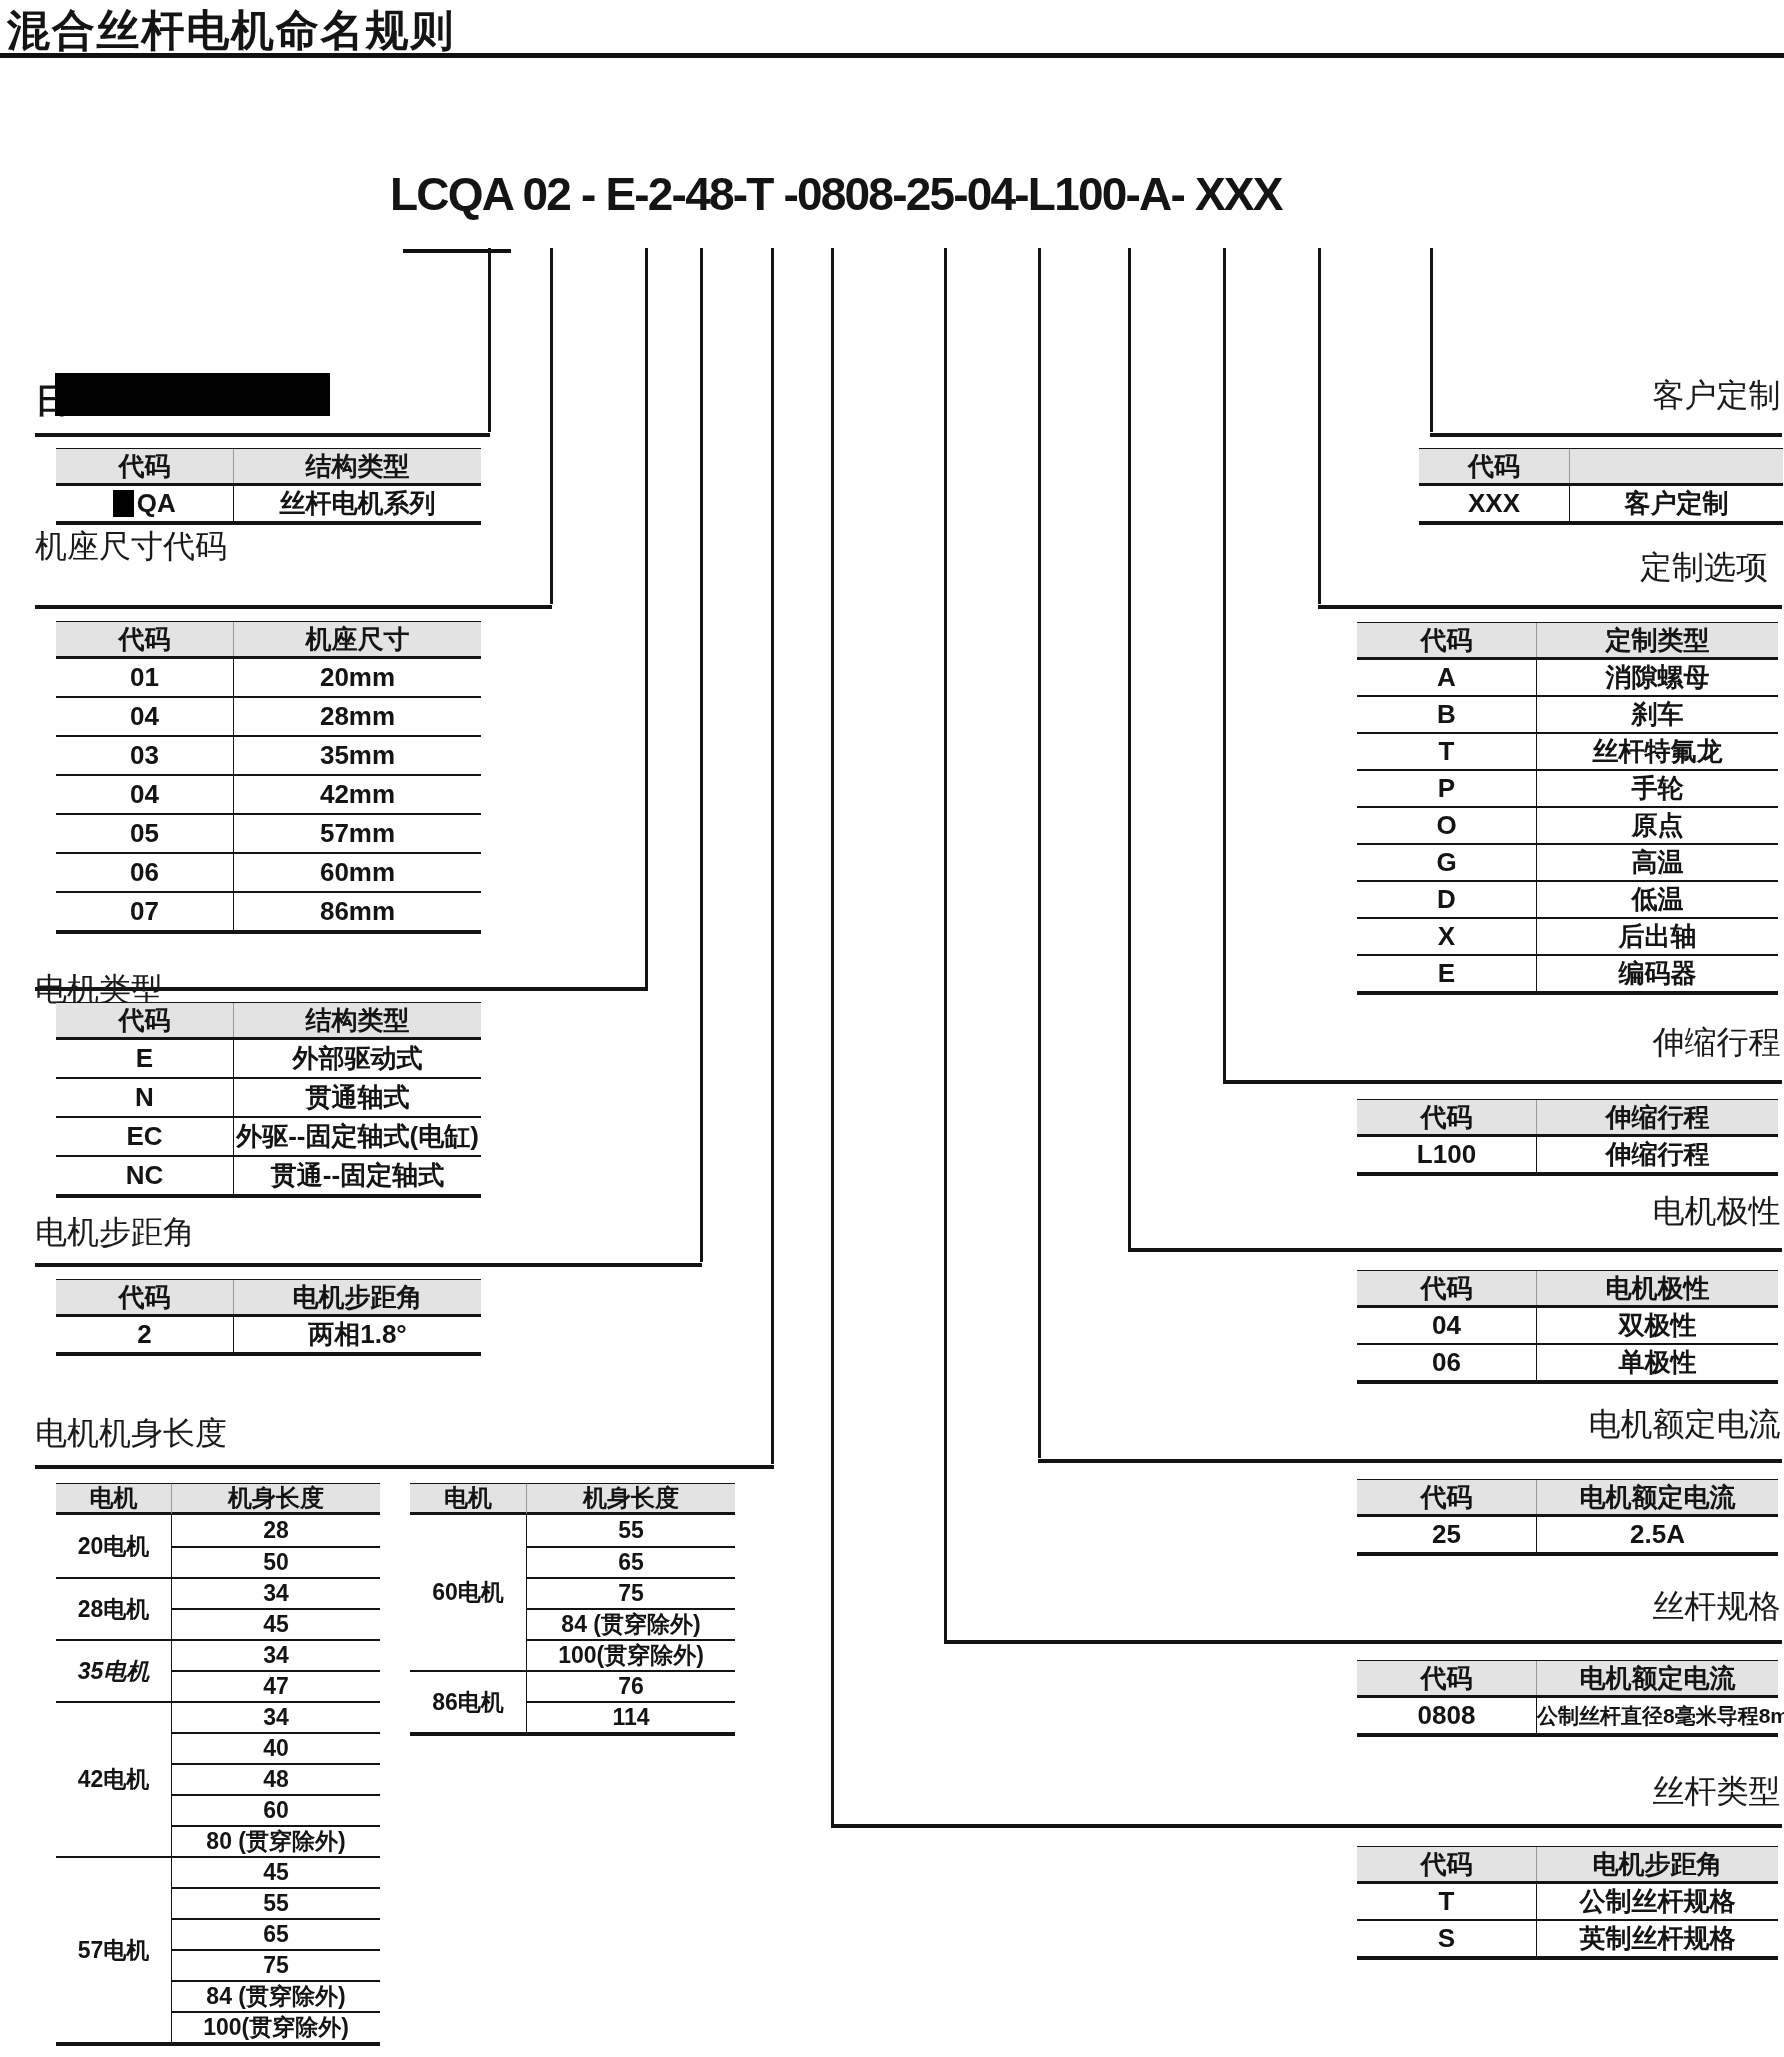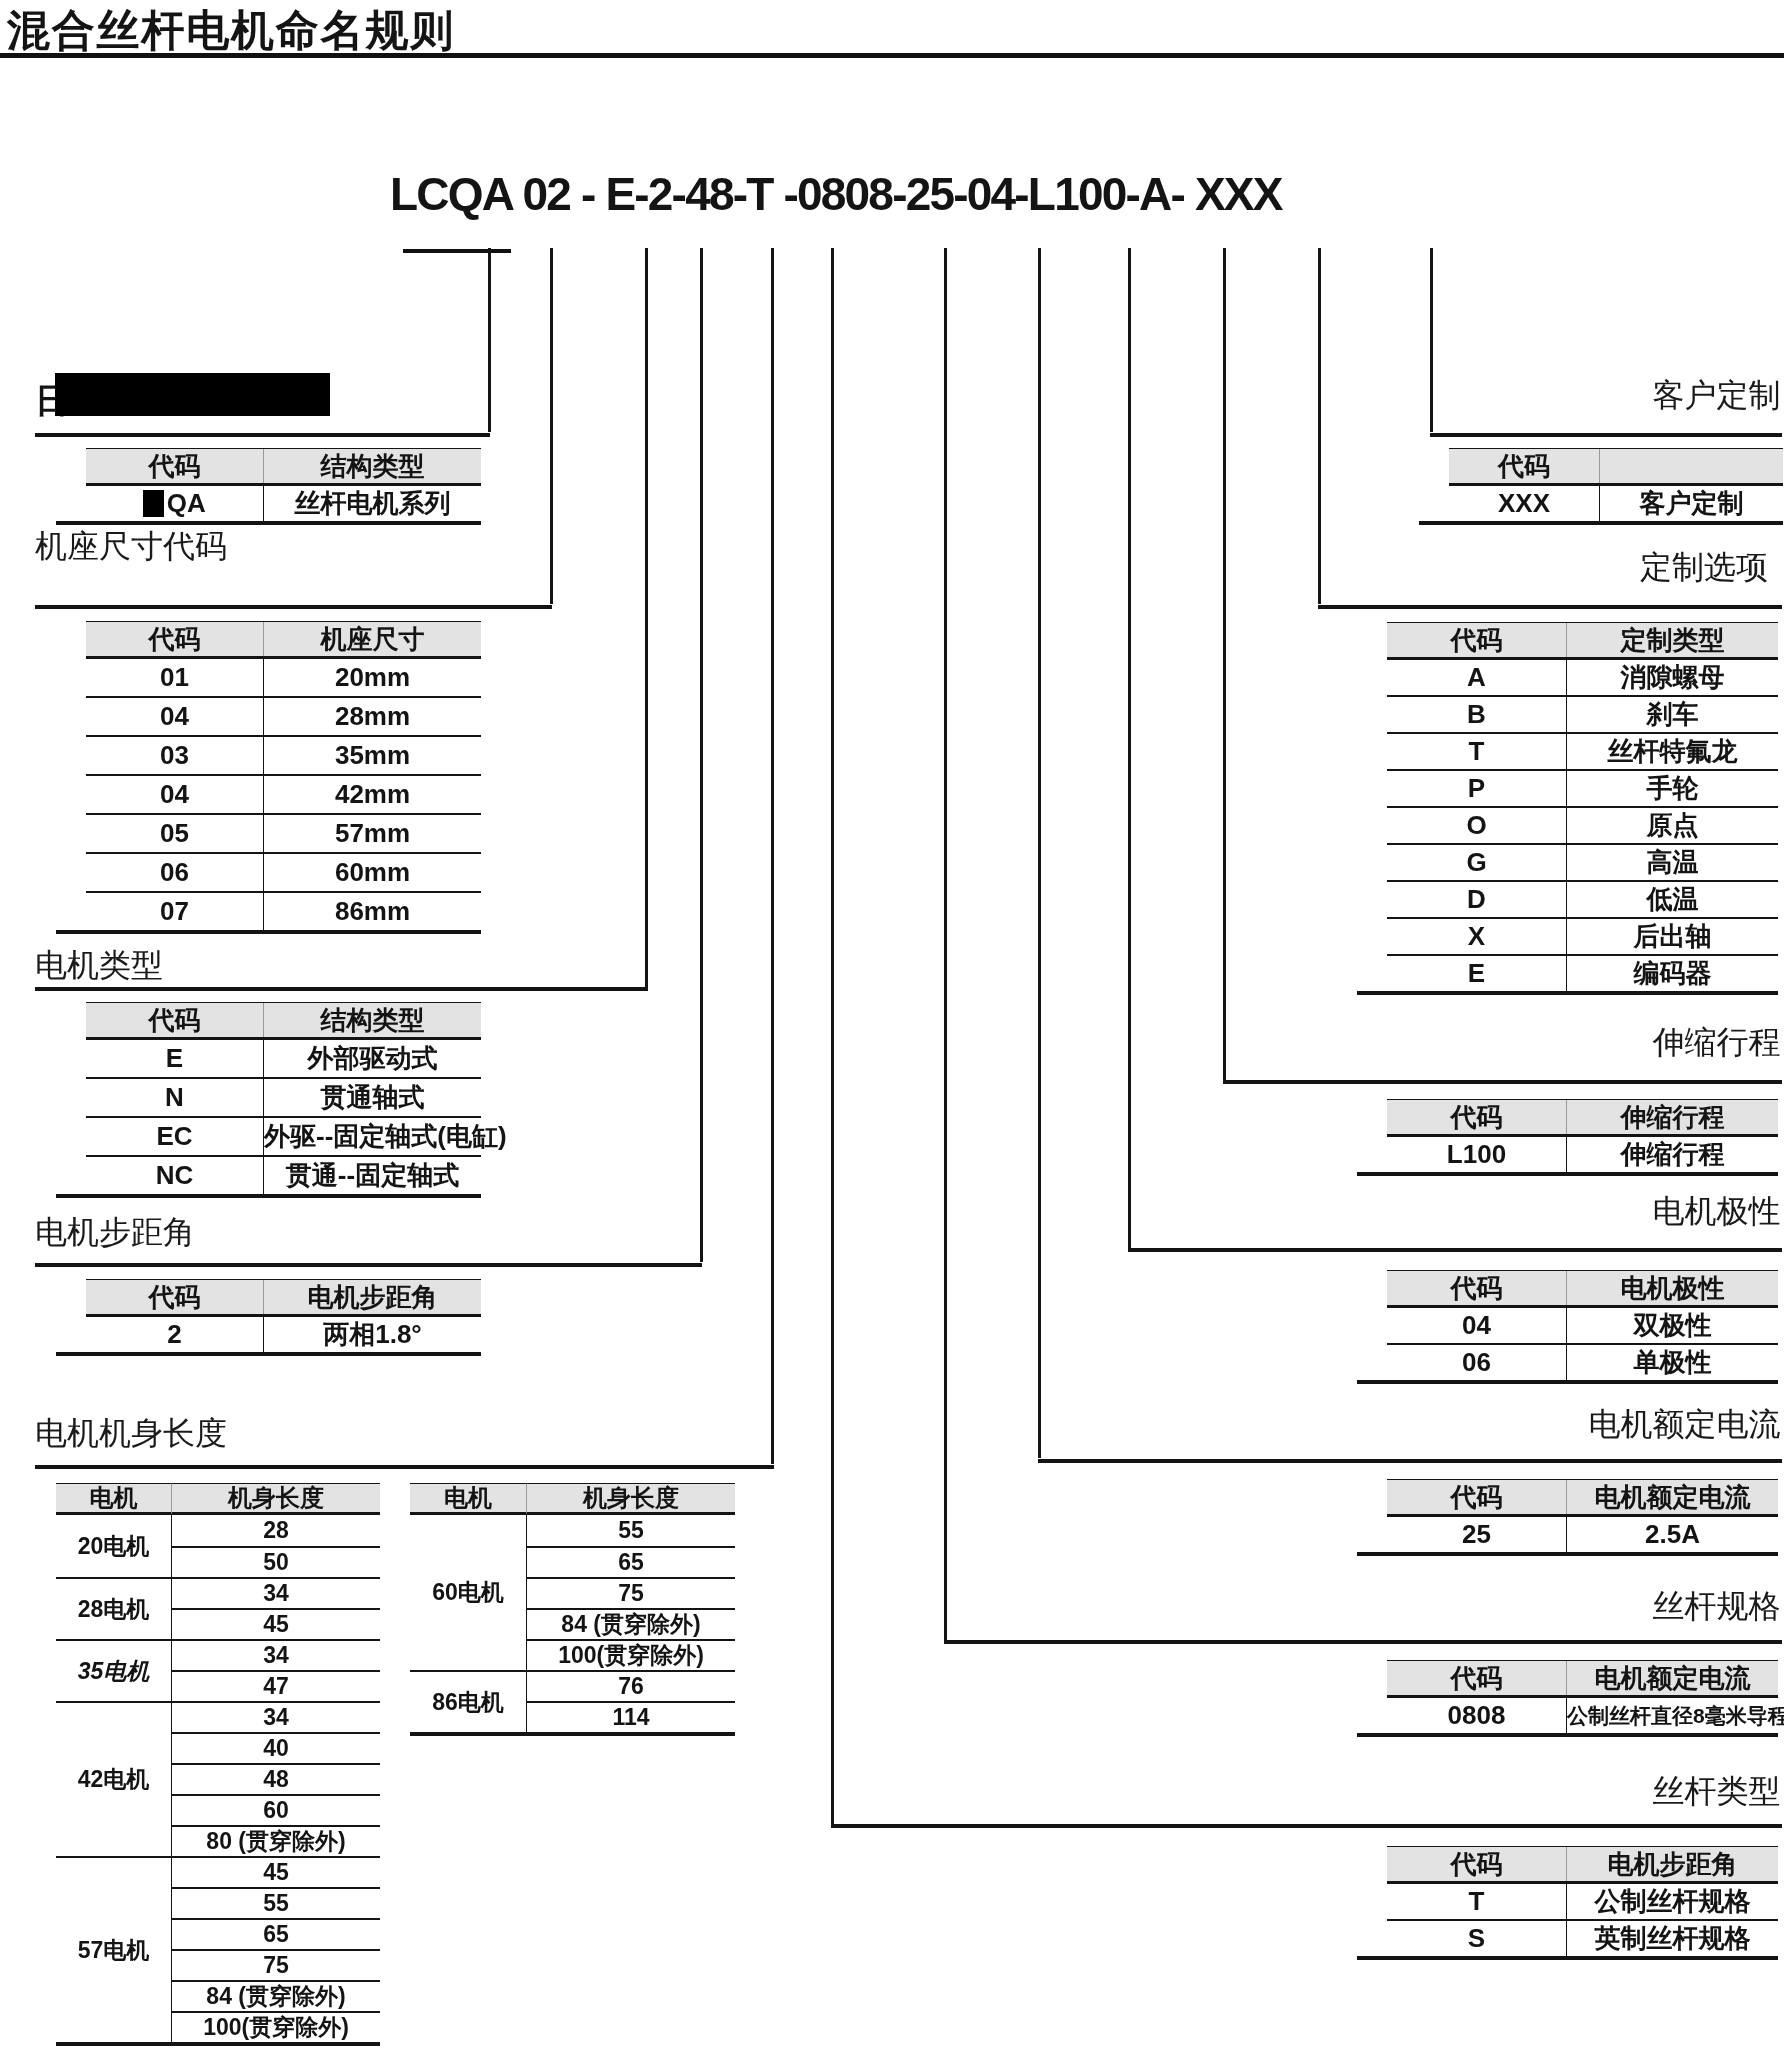--- a/index.html
+++ b/index.html
@@ -12,21 +12,21 @@
   .model-ul{left:403px;top:249px;width:108px;height:4.4px;background:#111;}
   .blackbox{left:55px;top:373px;width:275px;height:43px;background:#000;}
   .frag{left:35px;top:378px;font-size:34px;font-weight:bold;}
   .sec-label{font-size:32px;color:#1a1a1a;white-space:nowrap;}
   .vline,.hline{position:absolute;background:#141414;}
   .vline{width:2.7px;}
   .hline{height:3.5px;}
 
   
   .tbl{position:absolute;border-bottom:4.4px solid #141414;}
-  .trow{display:flex;height:35px;border-top:2.7px solid #141414;margin-left:30px;}
+  .trow{display:flex;height:35px;border-top:2.7px solid #141414;}
   .trow.hdr{background:#e3e3e3;border-top:1.8px solid #141414;height:34px;}
   .tbody>.trow:first-child{border-top:3.5px solid #141414;}
   .c1,.c2{display:flex;align-items:center;justify-content:center;font-weight:bold;font-size:26px;white-space:nowrap;}
   .c1{width:177px;flex:none;}
   .c2{flex:1;border-left:1.8px solid #141414;}
   .hdr .c2{border-left-color:#9a9a9a;}
   .r42 .trow{height:37px;}
   .r42 .trow.hdr{height:34px;}
   .w169 .c1{width:150px;}
   .w202 .c1{width:179px;}
@@ -130,21 +130,21 @@
         <div class="c1">06</div>
         <div class="c2">60mm</div>
       </div>
         <div class="trow">
         <div class="c1">07</div>
         <div class="c2">86mm</div>
       </div>
       </div>
   </div>
 
-  <div class="abs sec-label" style="left:35px;top:944px">电机类型</div>
+  <div class="abs sec-label" style="left:35px;top:968px">电机类型</div>
   <div class="tbl r42" style="left:56px;top:1002px;width:425px">
     <div class="trow hdr">
       <div class="c1">代码</div>
       <div class="c2">结构类型</div>
     </div>
     <div class="tbody">
         <div class="trow">
         <div class="c1">E</div>
         <div class="c2">外部驱动式</div>
       </div>

